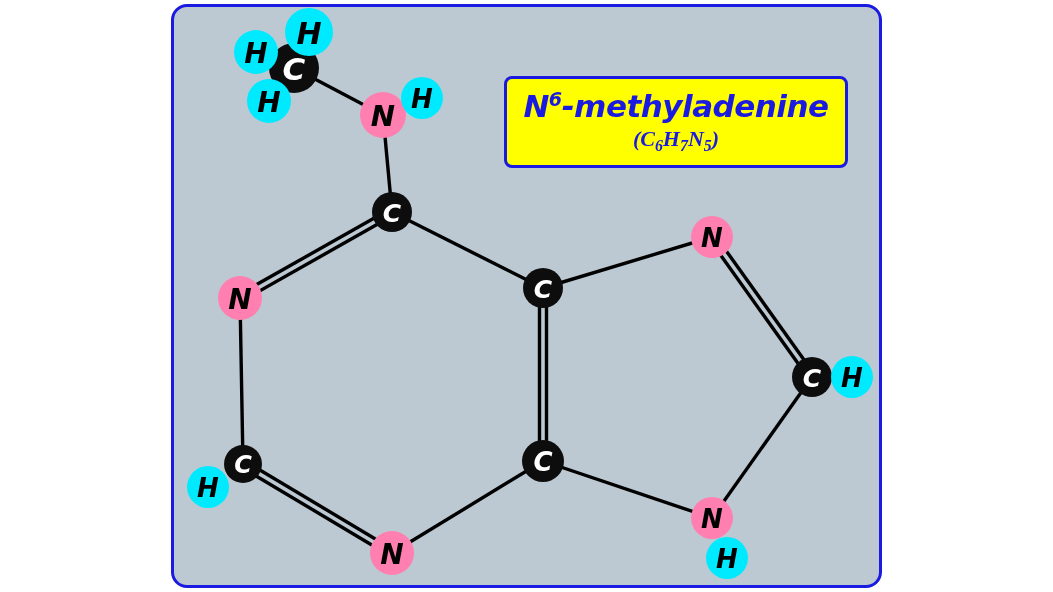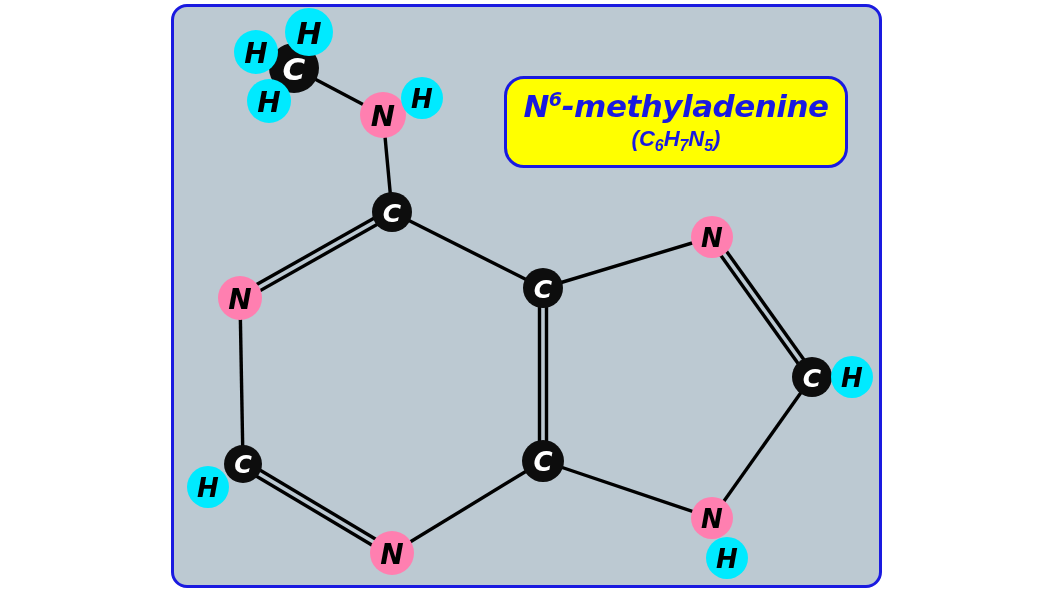--- a/index.html
+++ b/index.html
@@ -47,21 +47,21 @@
   }
   #title-box {
     position: absolute;
     left: 504px;
     top: 76px;
     width: 344px;
     height: 92px;
     box-sizing: border-box;
     background: #ffff00;
     border: 3px solid #1a1ae0;
-    border-radius: 20px;
+    border-radius: 8px;
     display: flex;
     flex-direction: column;
     align-items: center;
     justify-content: center;
     padding-top: 2px;
   }
   #title-main {
     font-family: "DejaVu Sans", sans-serif;
     font-style: italic;
     font-weight: bold;
@@ -69,21 +69,21 @@
     color: #1a1ae0;
     letter-spacing: -0.5px;
     line-height: 1.05;
     white-space: nowrap;
   }
   #title-main sup {
     font-size: 0.62em;
     vertical-align: super;
   }
   #title-formula {
-    font-family: Liberation Sans, sans-serif;
+    font-family: Liberation Serif, serif;
     font-style: italic;
     font-weight: bold;
     font-size: 22px;
     color: #1a1ae0;
     margin-top: 3px;
     white-space: nowrap;
   }
   #title-formula sub {
     font-size: 0.72em;
     vertical-align: sub;

